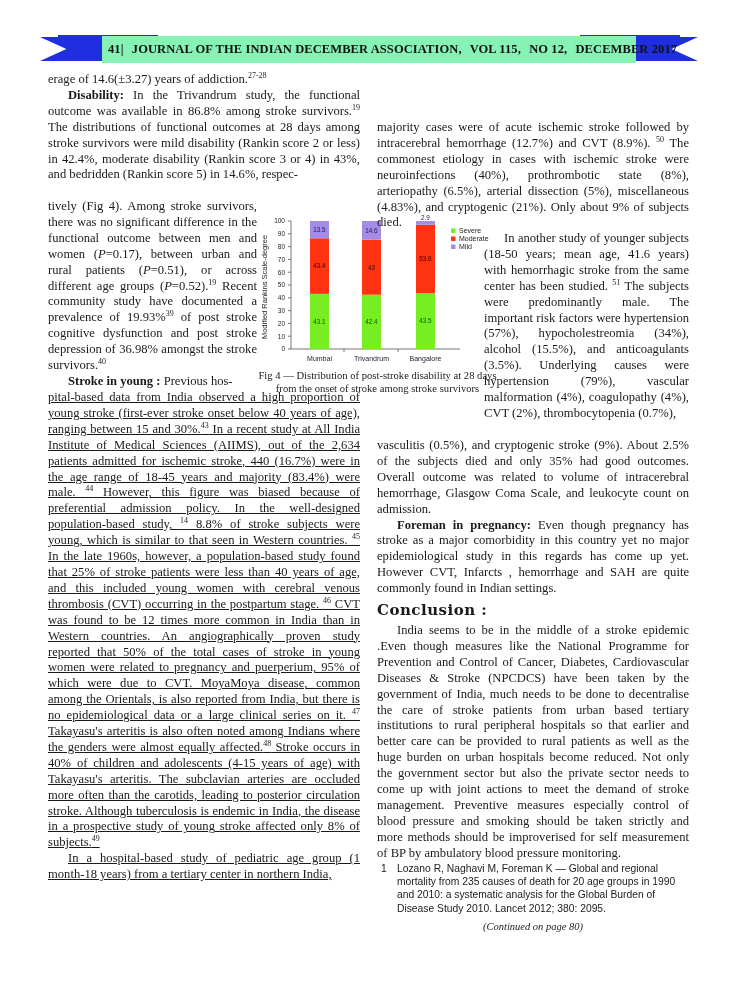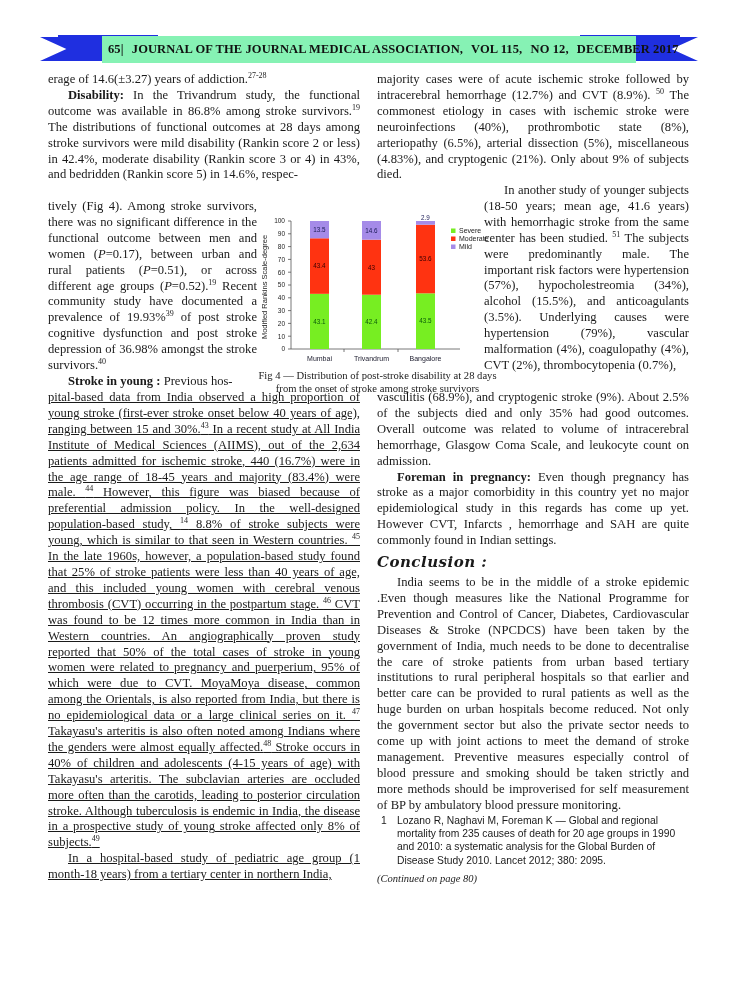--- a/index.html
+++ b/index.html
@@ -23,56 +23,56 @@
   .col { position: absolute; font-size: 12.6px; line-height: 15.9px; text-align: justify; }
   sup { font-size: 8px; vertical-align: super; line-height: 0; }
   b { font-weight: bold; }
   i { font-style: italic; }
 
   
   .figure { position: absolute; left: 255px; top: 212px; width: 245px; height: 190px; }
   .chart-svg { position: absolute; left: 0; top: 0; }
   .figcap { position: absolute; left: 0; top: 157px; width: 245px; font-size: 10.6px; line-height: 13px; text-align: center; }
 
-  .conclusion-head { font-family: "DejaVu Serif", serif; font-style: italic; font-weight: bold; font-size: 15px; margin: 6px 0 4px 0; letter-spacing: 0.5px; }
+  .conclusion-head { font-family: "DejaVu Serif", serif; font-weight: bold; font-size: 15px; margin: 6px 0 4px 0; letter-spacing: 0.5px; }
   .ref-head { text-align: center; font-weight: bold; font-variant: small-caps; font-size: 12px; margin: 6px 0 3px 0; letter-spacing: 0.5px; }
   .ref { font-family: "Liberation Sans", "DejaVu Sans", sans-serif; font-size: 10.3px; line-height: 13.4px; display: flex; text-align: left; }
   .ref .num { width: 20px; flex: none; padding-left: 4px; }
   .ref .txt { flex: 1; }
-  .cont { text-align: left; font-style: italic; font-size: 10.5px; margin-top: 4px; }
+  .cont { text-align: center; font-style: italic; font-size: 10.5px; margin-top: 4px; }
 </style>
 </head>
 <body>
 
 <div class="banner">
   <div class="ribbon-left"></div>
   <div class="ribbon-left-top"></div>
   <div class="ribbon-right"></div>
   <div class="ribbon-right-top"></div>
   <div class="banner-box">
     <div class="banner-text">
-      <span>65|</span>
-      <span>JOURNAL OF THE  JOURNAL  MEDICAL  ASSOCIATION,</span>
+      <span>41|</span>
+      <span>JOURNAL OF THE  INDIAN  DECEMBER  ASSOCIATION,</span>
       <span>VOL  115,</span>
       <span>NO 12,</span>
       <span>DECEMBER  2017</span>
     </div>
   </div>
 </div>
 
 <div class="col" style="left:48px; top:72px; width:312px;">
   <div style="height:0; overflow:hidden;"></div>
 </div>
 
 <style>
   .lc { position: absolute; left: 48px; width: 312px; font-size: 12.6px; line-height: 15.9px; text-align: justify; }
   .lc-top { top: 72px; }
   .lc-narrow { top: 199px; width: 209px; }
   .lc-bottom { top: 390px; text-decoration: underline; }
-  .rc { position: absolute; left: 377px; width: 312px; font-size: 12.6px; line-height: 15.9px; text-align: justify; }
+  .rc { position: absolute; left: 377px; width: 312px; font-size: 12.6px; line-height: 15.9px; text-align: justify; margin-top: 48px; }
   .rc-top { top: 72px; }
   .rc-narrow { top: 183px; left: 484px; width: 205px; }
   .rc-bottom { top: 390px; }
   .lc p, .rc p { margin: 0; }
   .lc .indent, .rc .indent { text-indent: 20px; }
 </style>
 
 <div class="lc lc-top">
   <p><span>erage of 14.6(±3.27) years of addiction.</span><sup>27-28</sup></p>
   <p class="indent"><b>Disability:</b><span> In the Trivandrum study, the functional outcome was available in 86.8% among stroke survivors.</span><sup>19</sup><span> The distributions of functional outcomes at 28 days among stroke survivors were mild disability (Rankin score 2 or less) in 42.4%, moderate disability (Rankin score 3 or 4) in 43%, and bedridden (Rankin score 5) in 14.6%, respec-</span></p>
@@ -162,21 +162,21 @@
 
 <div class="rc rc-top">
   <p><span>majority cases were of acute ischemic stroke followed by intracerebral hemorrhage (12.7%) and CVT (8.9%). </span><sup>50</sup><span> The commonest etiology in cases with ischemic stroke were neuroinfections (40%), prothrombotic state (8%), arteriopathy (6.5%), arterial dissection (5%), miscellaneous (4.83%), and cryptogenic (21%). Only about 9% of subjects died.</span></p>
 </div>
 
 <div class="rc rc-narrow">
   <p class="indent"><span>In another study of younger subjects (18-50 years; mean age, 41.6 years) with hemorrhagic stroke from the same center has been studied. </span><sup>51</sup><span> The subjects were predominantly male. The important risk factors were hypertension (57%), hypocholestreomia (34%), alcohol (15.5%), and anticoagulants (3.5%). Underlying causes were hypertension (79%), vascular malformation (4%), coagulopathy (4%), CVT (2%), thrombocytopenia (0.7%),</span></p>
 </div>
 
 <div class="rc rc-bottom">
-  <p>vasculitis (68.9%), and cryptogenic stroke (9%). About 2.5% of the subjects died and only 35% had good outcomes. Overall outcome was related to volume of intracerebral hemorrhage, Glasgow Coma Scale, and leukocyte count on admission.</p>
+  <p>vasculitis (0.5%), and cryptogenic stroke (9%). About 2.5% of the subjects died and only 35% had good outcomes. Overall outcome was related to volume of intracerebral hemorrhage, Glasgow Coma Scale, and leukocyte count on admission.</p>
   <p class="indent"><b>Foreman in pregnancy:</b><span> Even though pregnancy has stroke as a major comorbidity in this country yet no major epidemiological study in this regards has come up yet. However CVT, Infarcts , hemorrhage and SAH are quite commonly found in Indian settings.</span></p>
   <div class="conclusion-head">Conclusion :</div>
   <p class="indent">India seems to be in the middle of a stroke epidemic .Even though measures like the National Programme for Prevention and Control of Cancer, Diabetes, Cardiovascular Diseases &amp; Stroke (NPCDCS) have been taken by the government of India, much needs to be done to decentralise the care of stroke patients from urban based tertiary institutions to rural peripheral hospitals so that earlier and better care can be provided to rural patients as well as the huge burden on urban hospitals  become reduced. Not only the government sector but also the private sector needs to come up with joint actions to meet the demand of stroke management. Preventive measures especially control of blood pressure and smoking  should be taken strictly and more methods should be improverised for self measurement of BP by ambulatory blood pressure monitoring.</p>
   <div class="ref">
     <span class="num">1</span>
     <span class="txt">Lozano R, Naghavi M, Foreman K — Global and regional mortality from 235 causes of death for 20 age groups in 1990 and 2010: a systematic analysis for the Global Burden of Disease Study 2010. Lancet 2012; 380: 2095.</span>
   </div>
   <div class="cont">(Continued on page 80)</div>
 </div>
 

